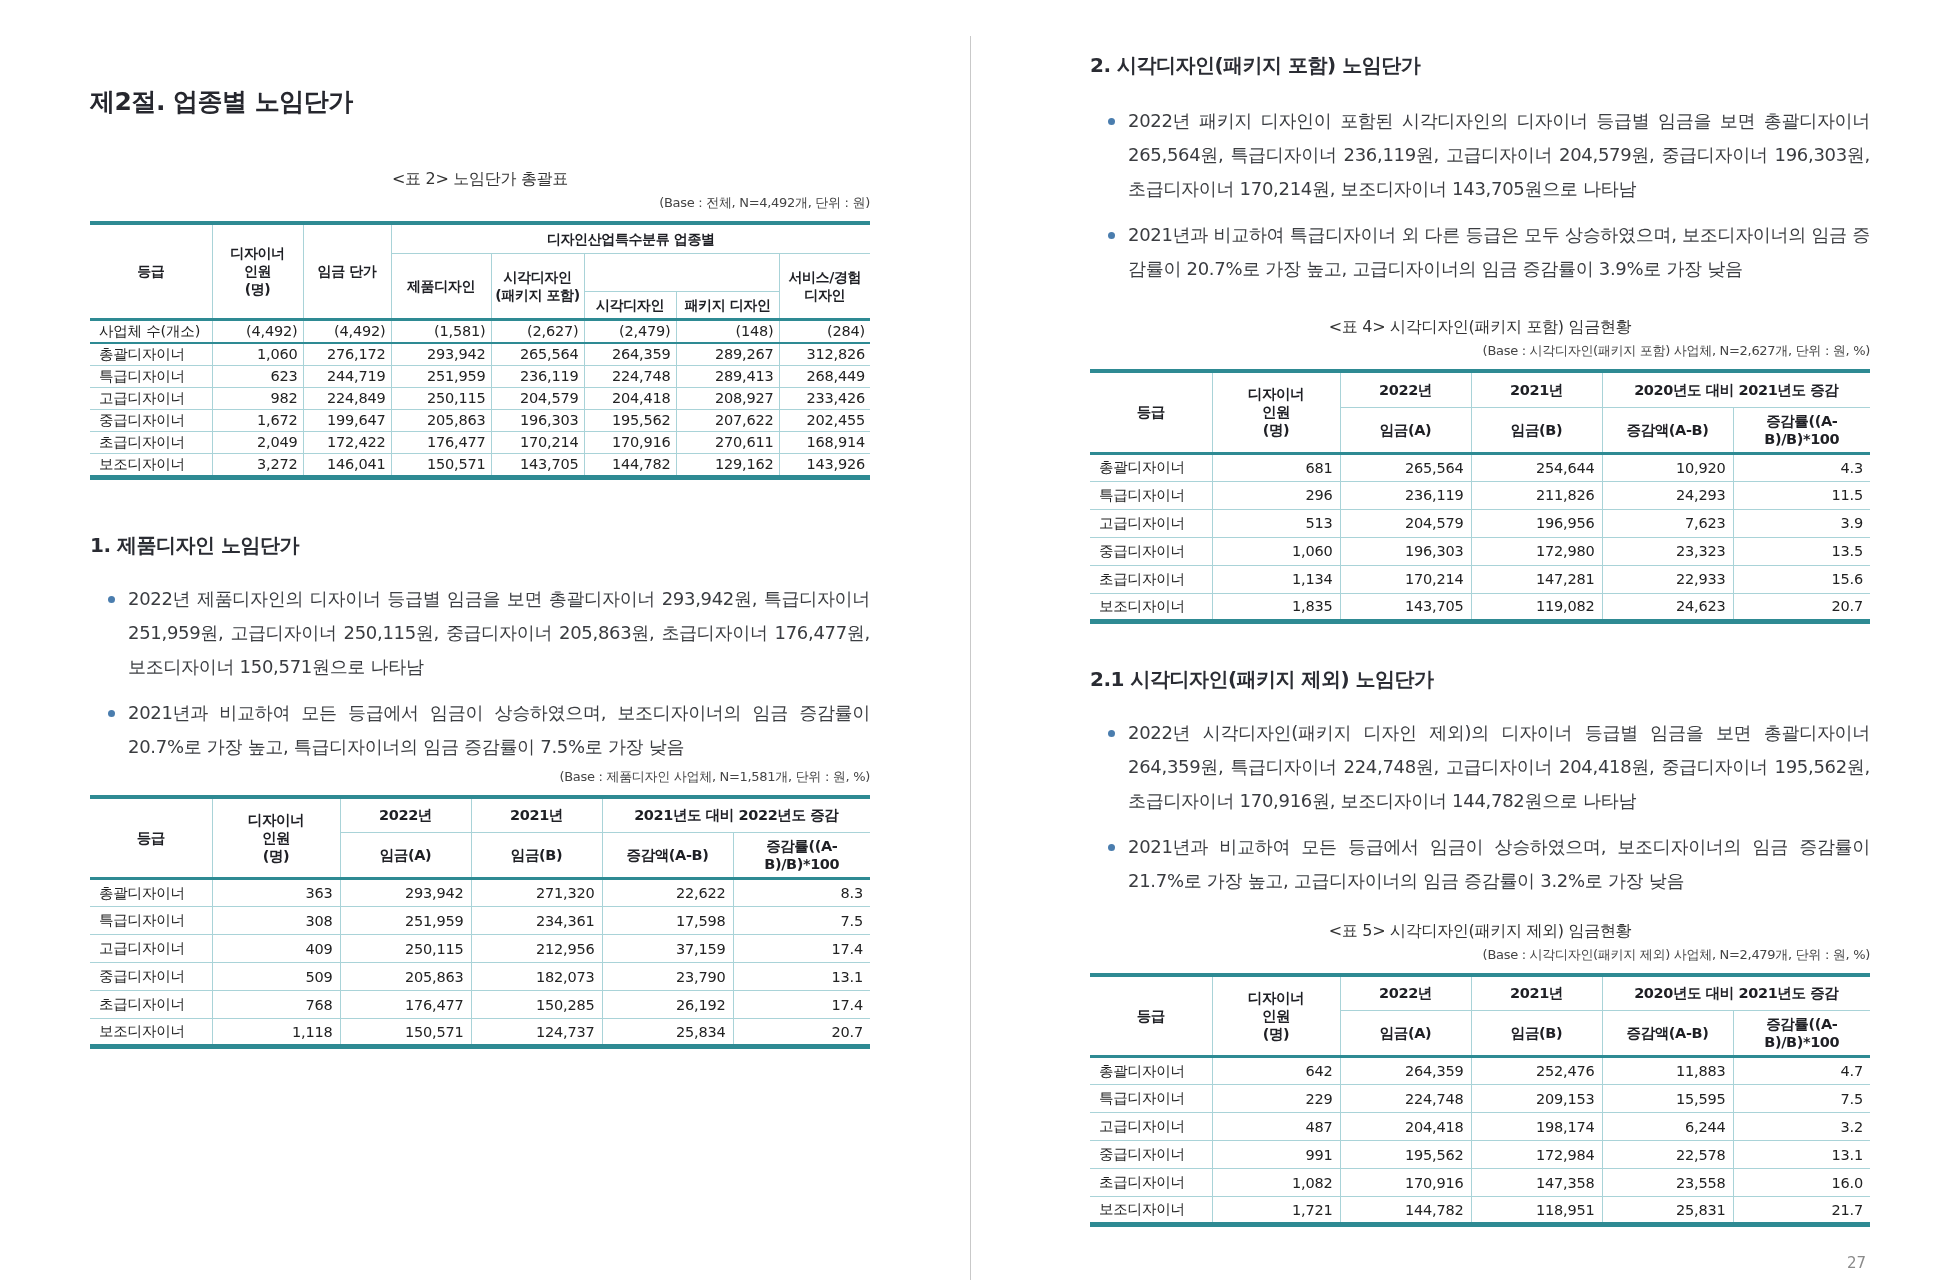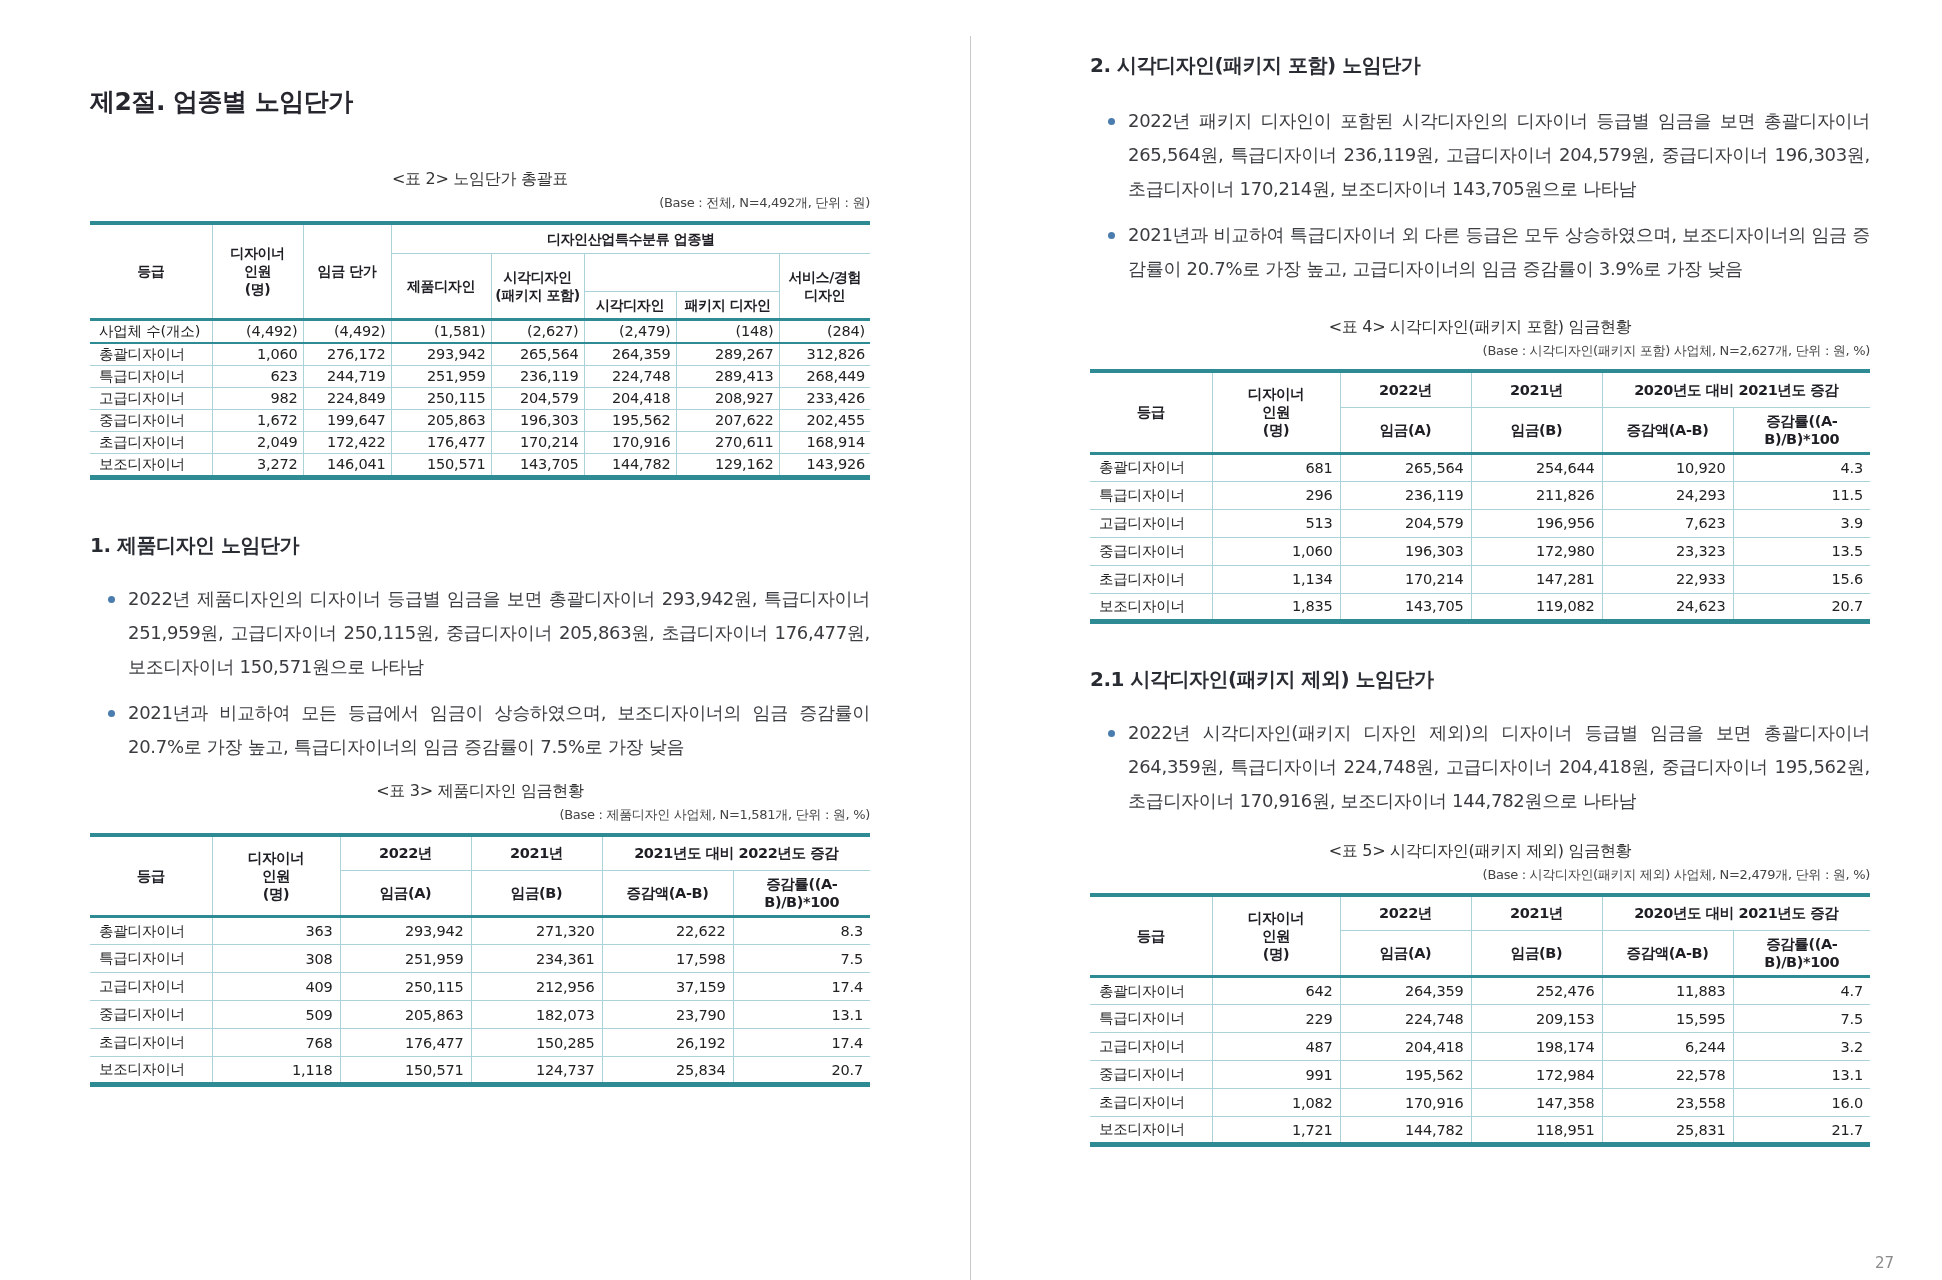--- a/index.html
+++ b/index.html
@@ -85,21 +85,21 @@
   table.summary tr.h3 th{height:26px;}
   
   table.wage tr.h1 th{height:36px;}
   table.wage tr.h2 th{height:40px;}
   table.wage td{height:28px;}
 
   .page-number{
     position:absolute;bottom:8px;font-size:15px;color:var(--pagenum);
   }
   .page.left  .page-number{left:88px;}
-  .page.right .page-number{right:48px;}
+  .page.right .page-number{right:76px;}
 
   .h-gap-section{margin-top:52px;}
   .h-gap-section-r{margin-top:42px;}
 </style>
 </head>
 <body>
 
 <div class="spread">
 
   <div class="page left">
@@ -226,21 +226,20 @@
         <div class="bullet">
           <span class="dot"></span>
           <p>2022년 제품디자인의 디자이너 등급별 임금을 보면 총괄디자이너 293,942원, 특급디자이너 251,959원, 고급디자이너 250,115원, 중급디자이너 205,863원, 초급디자이너 176,477원, 보조디자이너 150,571원으로 나타남</p>
         </div>
         <div class="bullet">
           <span class="dot"></span>
           <p>2021년과 비교하여 모든 등급에서 임금이 상승하였으며, 보조디자이너의 임금 증감률이 20.7%로 가장 높고, 특급디자이너의 임금 증감률이 7.5%로 가장 낮음</p>
         </div>
       </div>
 
-      <div class="tbl-caption mid">&lt;표 3&gt; 제품디자인 임금현황</div>
       <div class="tbl-base">(Base : 제품디자인 사업체, N=1,581개, 단위 : 원, %)</div>
 
       <table class="dtable wage">
         <colgroup>
           <col style="width:122px">
             <col style="width:128px">
             <col style="width:131px">
           <col style="width:131px">
             <col style="width:131px">
             <col style="width:137px">
@@ -415,20 +414,24 @@
           </tbody>
       </table>
 
       <h2 class="section-heading h-gap-section-r">2.1 시각디자인(패키지 제외) 노임단가</h2>
 
       <div class="bullets tight">
         <div class="bullet">
           <span class="dot"></span>
           <p>2022년 시각디자인(패키지 디자인 제외)의 디자이너 등급별 임금을 보면 총괄디자이너 264,359원, 특급디자이너 224,748원, 고급디자이너 204,418원, 중급디자이너 195,562원, 초급디자이너 170,916원, 보조디자이너 144,782원으로 나타남</p>
         </div>
+        <div class="bullet">
+          <span class="dot"></span>
+          <p>2021년과 비교하여 모든 등급에서 임금이 상승하였으며, 보조디자이너의 임금 증감률이 21.7%로 가장 높고, 고급디자이너의 임금 증감률이 3.2%로 가장 낮음</p>
+        </div>
       </div>
 
       <div class="tbl-caption" style="margin-top:22px;">&lt;표 5&gt; 시각디자인(패키지 제외) 임금현황</div>
       <div class="tbl-base">(Base : 시각디자인(패키지 제외) 사업체, N=2,479개, 단위 : 원, %)</div>
 
       <table class="dtable wage">
         <colgroup>
           <col style="width:122px">
             <col style="width:128px">
             <col style="width:131px">

